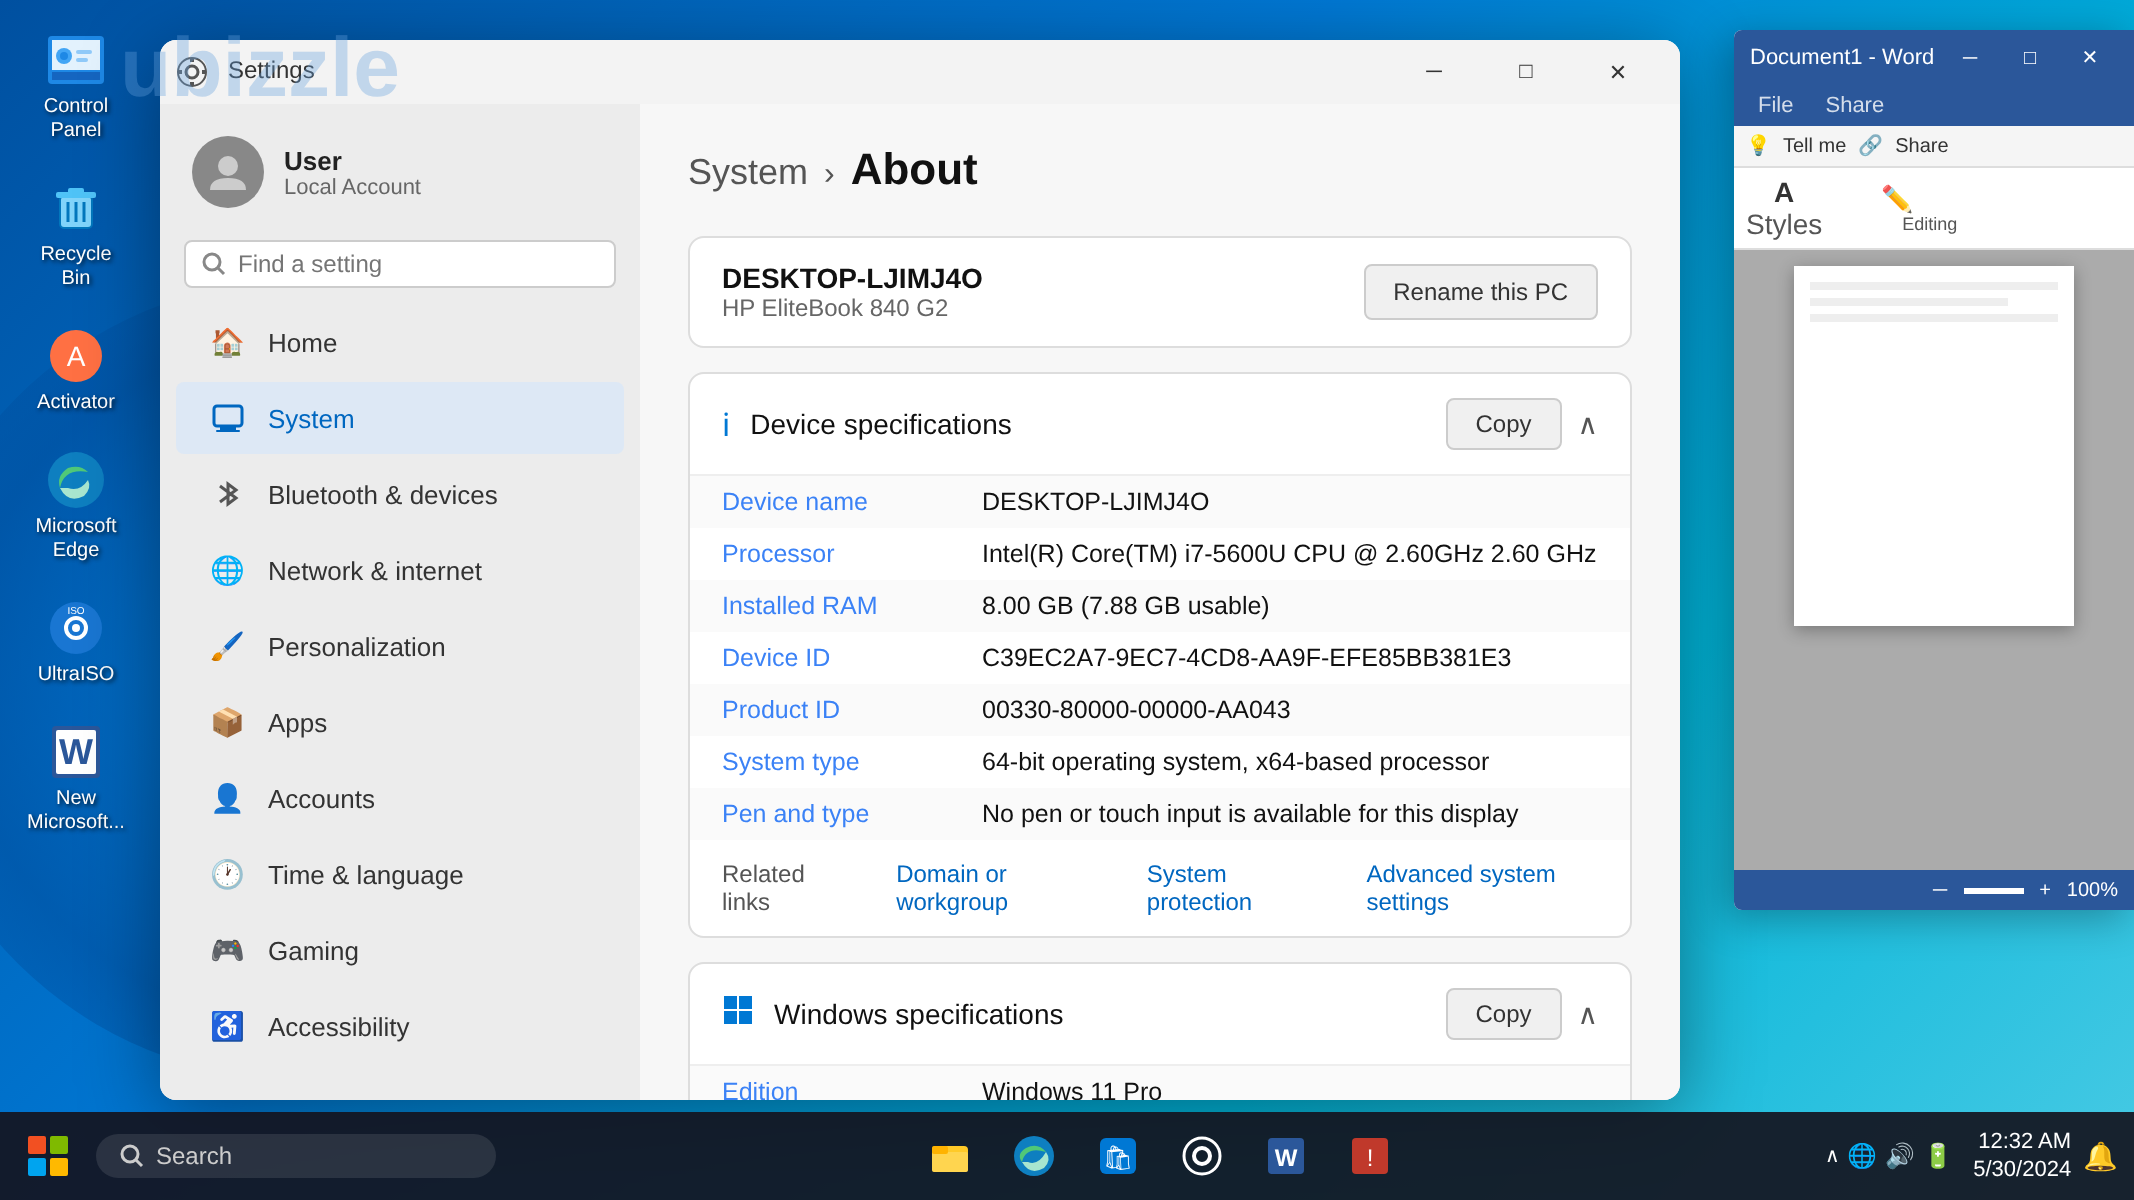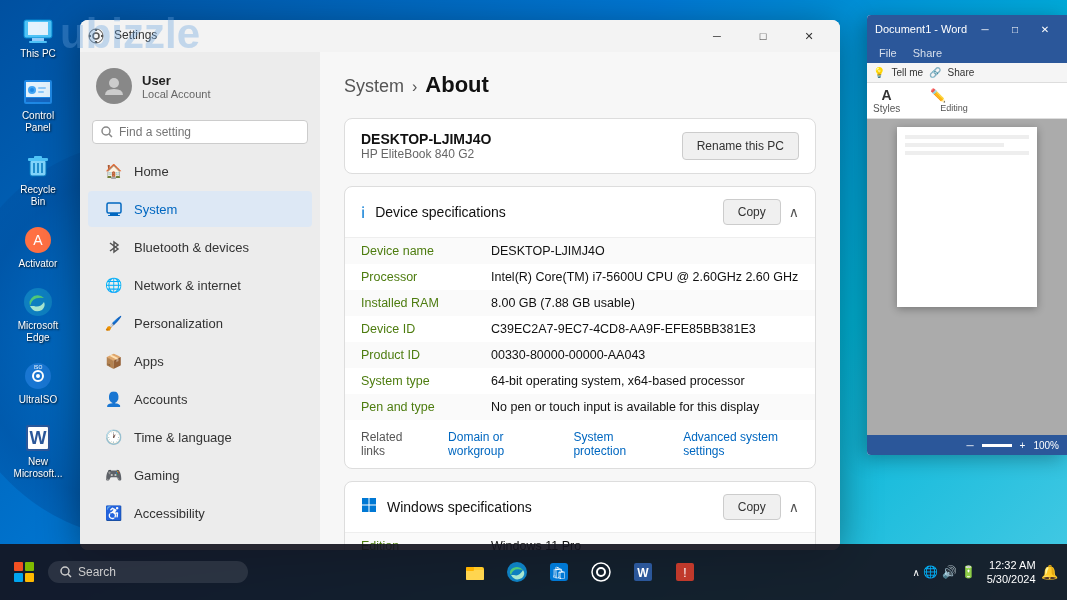--- a/index.html
+++ b/index.html
@@ -70,21 +70,21 @@
       text-shadow: 1px 1px 2px rgba(0,0,0,0.8);
       line-height: 1.2;
     }
 
     
     .taskbar {
       position: absolute;
       bottom: 0;
       left: 0;
       right: 0;
-      height: 56px;
+      height: 44px;
       background: rgba(20,20,30,0.92);
       display: flex;
       align-items: center;
       padding: 0 8px;
       z-index: 100;
     }
 
     .taskbar-start {
       width: 32px;
       height: 32px;
@@ -406,21 +406,21 @@
     .spec-row {
       display: flex;
       padding: 6px 16px;
       font-size: 12.5px;
     }
 
     .spec-row:nth-child(even) { background: #fafafa; }
 
     .spec-label {
       width: 130px;
-      color: #4d7c0f;
+      color: #3b82f6;
       flex-shrink: 0;
     }
 
     .spec-value {
       color: #111;
       flex: 1;
     }
 
     .related-links {
       padding: 10px 16px;
@@ -554,31 +554,20 @@
     }
   </style>
 </head>
 <body>
 
 <div class="desktop">
 
   <div class="ubizzle-overlay">ubizzle</div>
 
   <div class="desktop-icons">
-    <div class="desktop-icon">
-      <div class="icon-img">
-        <svg width="32" height="32" viewBox="0 0 32 32">
-          <rect x="2" y="6" width="28" height="18" rx="2" fill="#4fc3f7" stroke="#0288d1" stroke-width="1"></rect>
-          <rect x="6" y="8" width="20" height="13" fill="#e3f2fd"></rect>
-          <rect x="10" y="24" width="12" height="3" fill="#90caf9"></rect>
-          <rect x="7" y="27" width="18" height="2" rx="1" fill="#4fc3f7"></rect>
-        </svg>
-      </div>
-      <div class="icon-label">This PC</div>
-    </div>
     <div class="desktop-icon">
       <div class="icon-img">
         <svg width="32" height="32" viewBox="0 0 32 32">
           <rect x="2" y="4" width="28" height="24" rx="2" fill="#1e88e5"></rect>
           <rect x="4" y="6" width="24" height="15" fill="#e3f2fd"></rect>
           <rect x="4" y="22" width="24" height="4" fill="#1565c0"></rect>
           <circle cx="10" cy="14" r="4" fill="#42a5f5"></circle>
           <circle cx="10" cy="14" r="2" fill="#1e88e5"></circle>
           <rect x="16" y="11" width="8" height="2" rx="1" fill="#90caf9"></rect>
           <rect x="16" y="15" width="6" height="2" rx="1" fill="#90caf9"></rect>
@@ -846,21 +835,21 @@
     </div>
     <div style="background:#f5f5f5;padding:4px 6px;font-size:10px;color:#333;border-bottom:1px solid #ddd;display:flex;gap:6px;align-items:center;">
       <span>💡</span>
       <span>Tell me</span>
       <span>🔗</span>
       <span>Share</span>
     </div>
     <div style="background:#fff;padding:4px 6px;border-bottom:1px solid #ddd;display:flex;align-items:center;gap:8px;">
       <div style="display:flex;flex-direction:column;align-items:center;">
         <div style="font-size:14px;font-weight:bold;color:#333;cursor:pointer;">A</div>
-        <div style="font-size:10px;color:#555;text-align:center;">Styles</div>
+        <div style="font-size:14px;color:#555;text-align:center;">Styles</div>
       </div>
       <div style="display:flex;flex-direction:column;align-items:center;">
         <div style="font-size:13px;cursor:pointer;">✏️</div>
         <div style="font-size:9px;color:#555;padding-left:32px;">Editing</div>
       </div>
     </div>
     <div class="word-content">
       <div class="word-page">
         <div style="height:4px;background:#eee;margin-bottom:4px;"></div>
         <div style="height:4px;background:#eee;margin-bottom:4px;width:80%;"></div>

